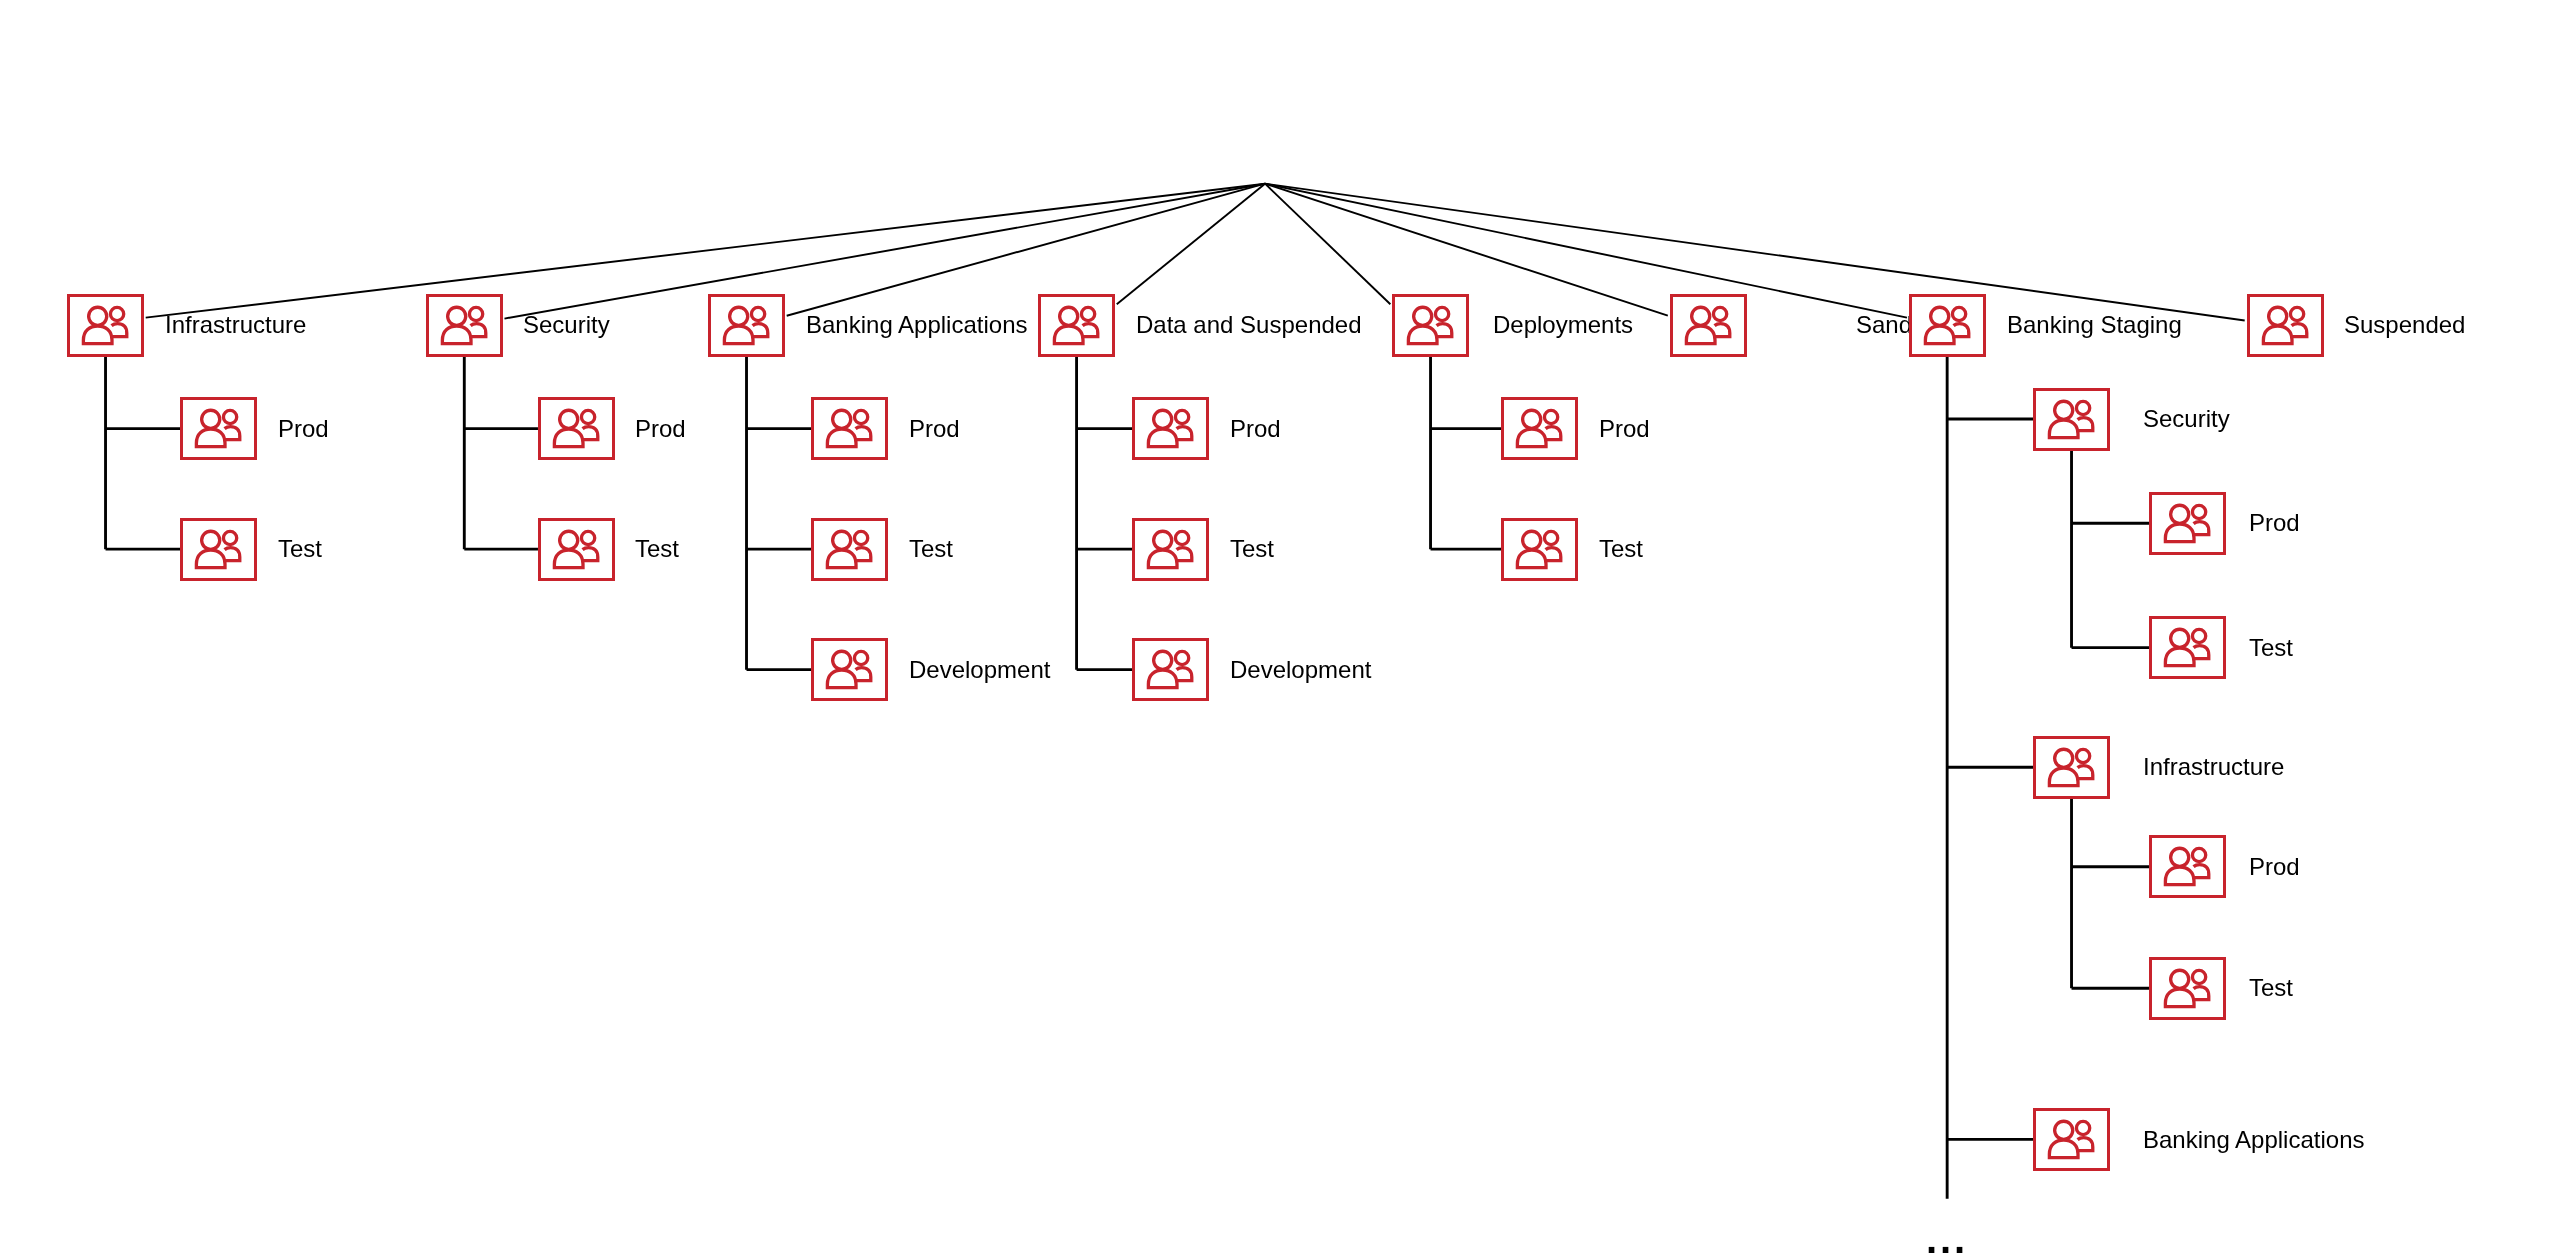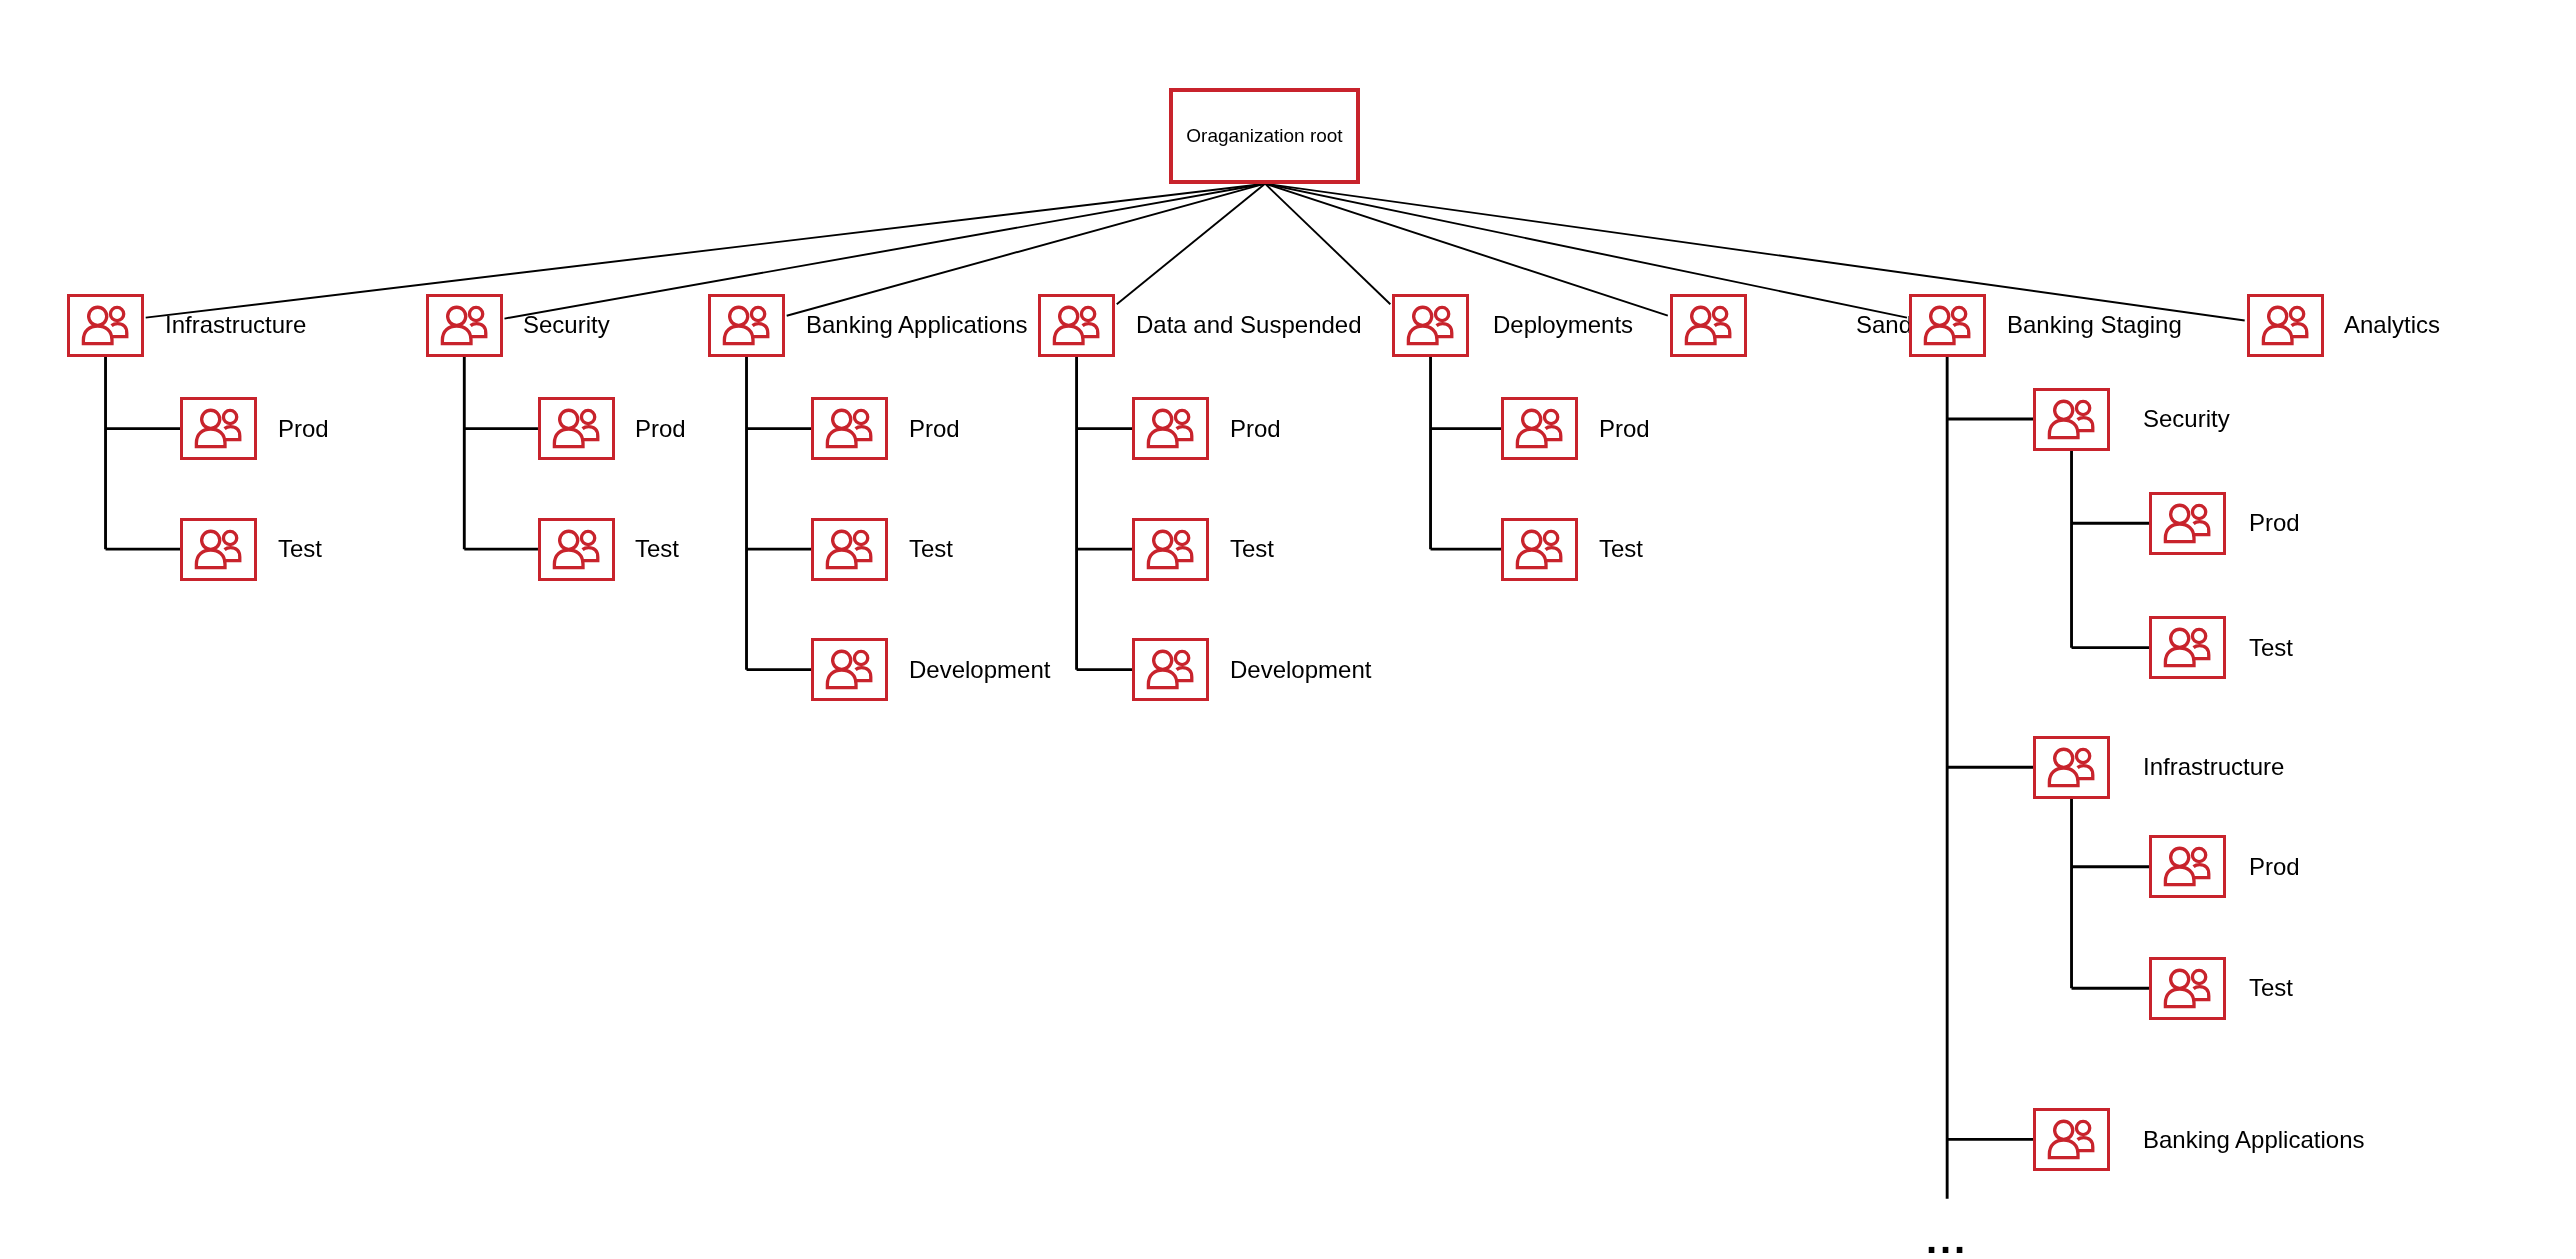--- a/index.html
+++ b/index.html
@@ -77,23 +77,20 @@
       <path d="M485,373 V574 M485,448 H562 M485,574 H562"></path>
       <path d="M780,373 V700 M780,448 H848 M780,574 H848 M780,700 H848"></path>
       <path d="M1125,373 V700 M1125,448 H1183 M1125,574 H1183 M1125,700 H1183"></path>
       <path d="M1495,373 V574 M1495,448 H1569 M1495,574 H1569"></path>
       <path d="M2035,373 V1253 M2035,438 H2125 M2035,802 H2125 M2035,1191 H2125"></path>
       <path d="M2165,471 V677 M2165,547 H2246 M2165,677 H2246"></path>
       <path d="M2165,835 V1033 M2165,906 H2246 M2165,1033 H2246"></path>
     </g>
   </svg>
 
-  <div class="rootbox">
-    <span class="rlabel">Oraganization root</span>
-  </div>
 
   <div class="obox" style="left:67px;top:294px">
     <svg viewBox="0 0 58 50" width="56" height="48">
         <use href="#ppl"></use>
       </svg>
   </div>
   <div class="nlabel" style="left:165px;top:325px">Infrastructure</div>
 
   <div class="obox" style="left:426px;top:294px">
     <svg viewBox="0 0 58 50" width="56" height="48">
@@ -135,21 +132,21 @@
         <use href="#ppl"></use>
       </svg>
   </div>
   <div class="nlabel" style="left:2007px;top:325px">Banking Staging</div>
 
   <div class="obox" style="left:2247px;top:294px">
     <svg viewBox="0 0 58 50" width="56" height="48">
         <use href="#ppl"></use>
       </svg>
   </div>
-  <div class="nlabel" style="left:2344px;top:325px">Analytics</div>
+  <div class="nlabel" style="left:2344px;top:325px">Suspended</div>
 
   <div class="obox" style="left:180px;top:397px">
     <svg viewBox="0 0 58 50" width="56" height="48">
         <use href="#ppl"></use>
       </svg>
   </div>
   <div class="nlabel" style="left:278px;top:429px">Prod</div>
   <div class="obox" style="left:180px;top:518px">
     <svg viewBox="0 0 58 50" width="56" height="48">
         <use href="#ppl"></use>

